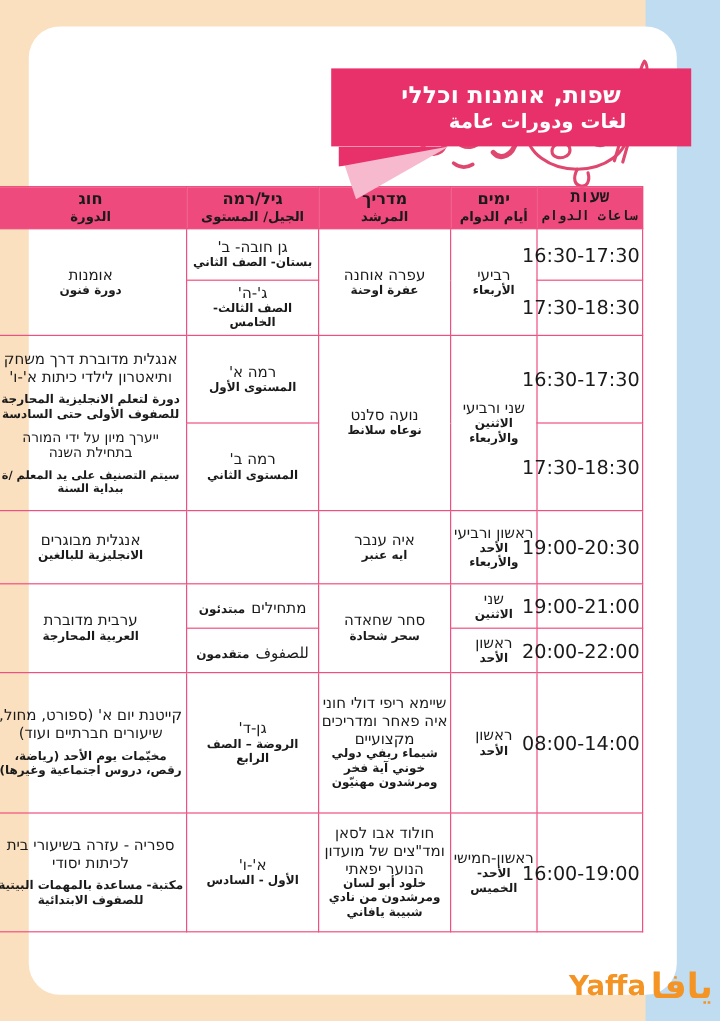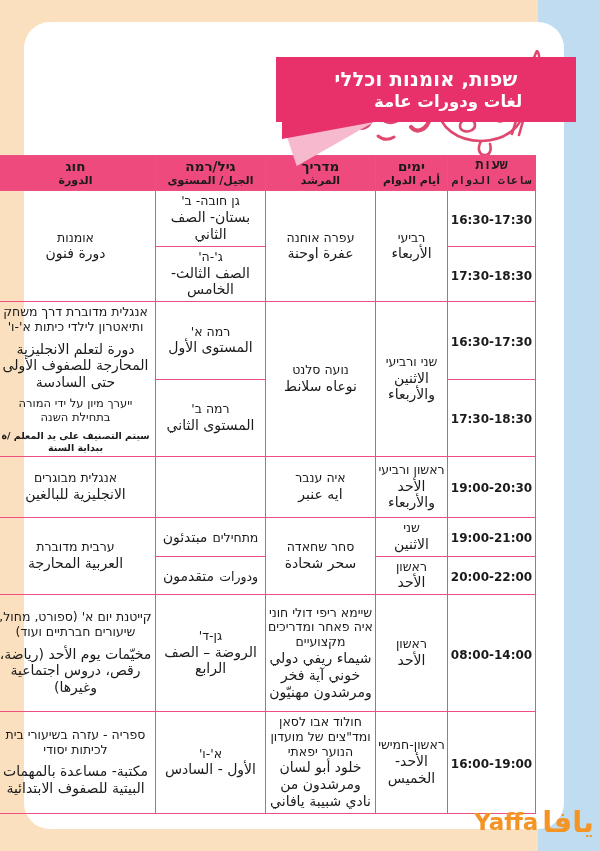--- a/index.html
+++ b/index.html
@@ -141,30 +141,30 @@
     line-height: 1.15;
     display: block;
     margin-top: 1px;
   }
   .he {
     font-size: 12.5px;
     line-height: 1.18;
     display: block;
   }
   .ar {
-    font-size: 14px;
-    font-weight: normal;
+    font-size: 10px;
+    font-weight: bold;
     line-height: 1.2;
     display: block;
   }
   .he-sm { font-size: 11.5px; line-height: 1.18; display: block; }
   .ar-sm { font-size: 9.5px; font-weight: bold; line-height: 1.2; display: block; }
   .time {
-    font-size: 12px;
-    font-weight: bold;
+    font-size: 16px;
+    font-weight: normal;
     direction: ltr;
     white-space: nowrap;
   }
   .blk { margin-bottom: 6px; }
   .blk:last-child { margin-bottom: 0; }
   .col-time  { width: 88px; }
   .col-days  { width: 72px; }
   .col-guide { width: 110px; }
   .col-level { width: 110px; }
   .col-course{ width: 160px; }
@@ -414,21 +414,21 @@
         </tr>
         <tr>
           <td style="height:30px">
             <span class="time">20:00-22:00</span>
           </td>
           <td>
             <span class="he">ראשון</span>
             <span class="ar">الأحد</span>
           </td>
           <td>
-            <span class="he" style="display:inline">ودورات</span>
+            <span class="he" style="display:inline">للصفوف</span>
             <span class="ar" style="display:inline">متقدمون</span>
           </td>
         </tr>
 
         <tr>
           <td style="height:110px">
             <span class="time">08:00-14:00</span>
           </td>
           <td>
             <span class="he">ראשון</span>

